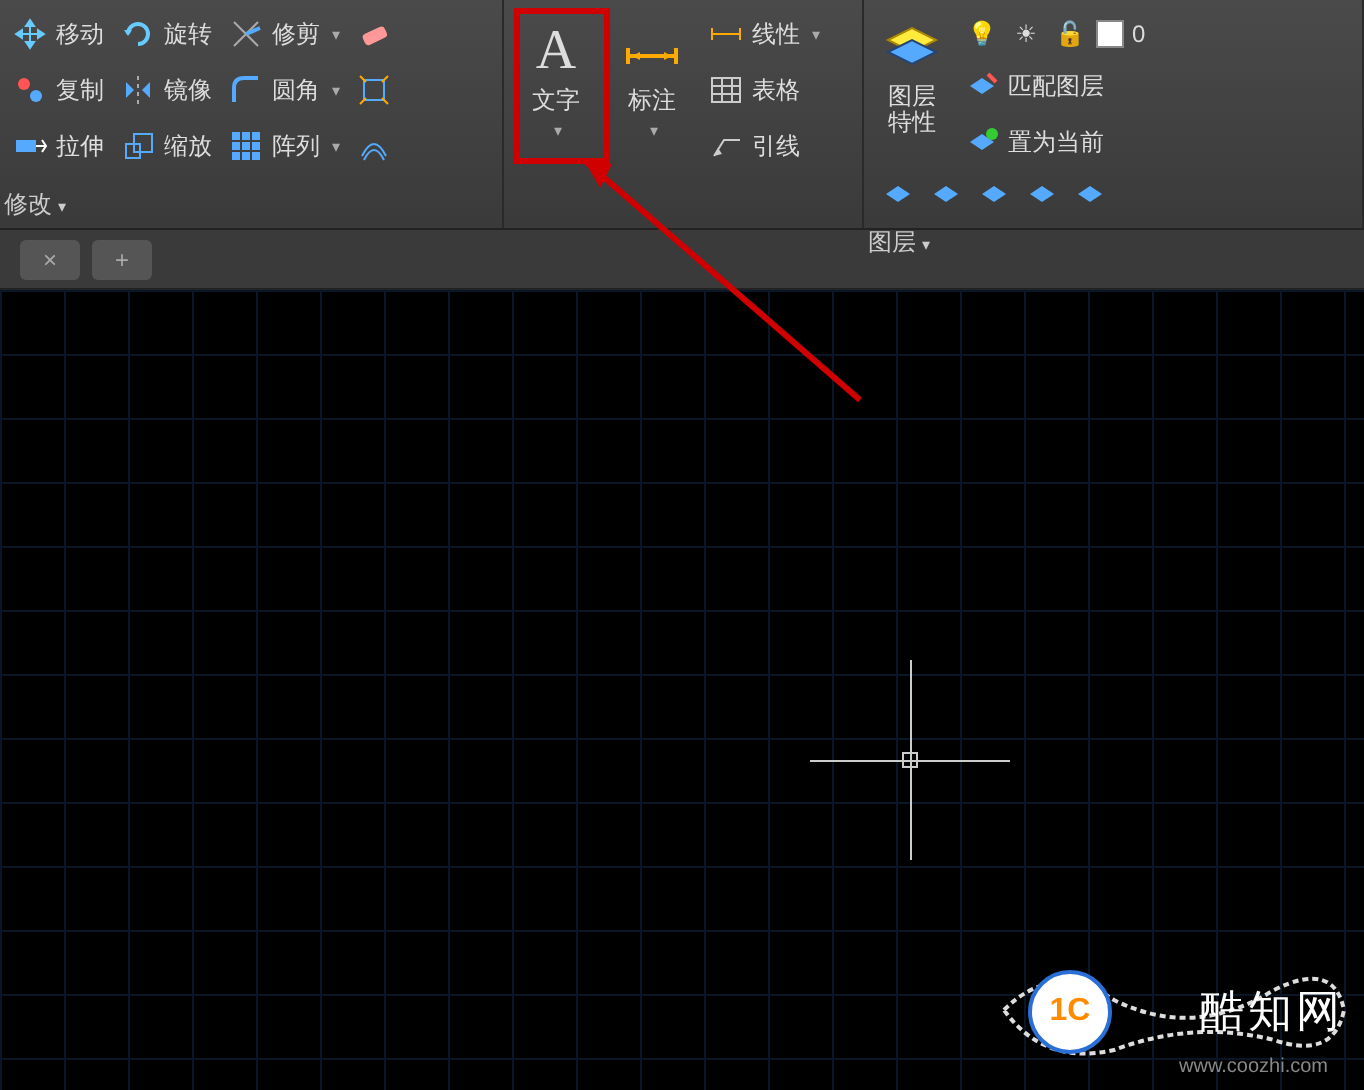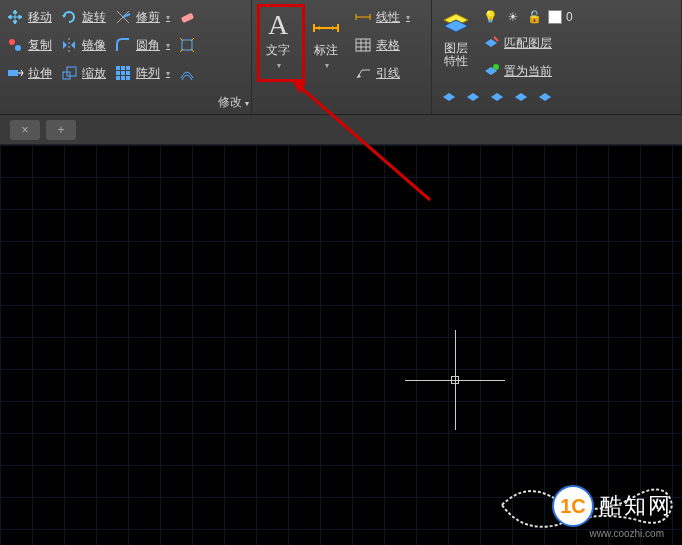--- a/index.html
+++ b/index.html
@@ -27,32 +27,31 @@
   border-right: 1px solid #2a2a2a;
   padding: 4px 2px 0 2px;
 }
 
 .panel-body {
   flex: 1;
   display: flex;
 }
 
 .panel-title {
-  text-align: right;
+  text-align: left;
   font-size: 12px;
   color: #ccc;
   padding: 3px 0;
 }
 .panel-title .dd { margin-left: 3px; font-size: 8px; }
 
 .tool-col {
   display: flex;
   flex-direction: column;
   gap: 2px;
-  text-decoration: underline;
 }
 
 .tool-btn {
   display: flex;
   align-items: center;
   gap: 4px;
   padding: 2px 4px;
   cursor: pointer;
   white-space: nowrap;
   color: #ddd;
@@ -166,24 +165,24 @@
 }
 .wm-logo {
   width: 42px; height: 42px;
   border-radius: 50%;
   background: #fff;
   display: flex;
   align-items: center;
   justify-content: center;
   font-weight: bold;
   color: #ff8c00;
-  font-size: 20px;
+  font-size: 16px;
   border: 2px solid #2a6fd6;
 }
-.wm-text { font-size: 22px; color: #fff; font-weight: 500; letter-spacing: 2px; }
+.wm-text { font-size: 22px; color: #fff; font-weight: 500; letter-spacing: 2px; margin-left: 38px; }
 .wm-url { position:absolute; right:18px; bottom:6px; font-size:10px; color:#888; z-index:20;text-align:right;}
 .scribble {
   position:absolute; right:5px; bottom:10px; width:180px; height:60px; z-index:19;
   pointer-events:none;
 }
 
 .layer-color { width:14px; height:14px; background:#fff; border:1px solid #888; display:inline-block;}
 </style>
 </head>
 <body>
@@ -448,20 +447,23 @@
           </div>
         <div class="tool-btn" style="padding:2px">
             <span class="tool-icon">
               <svg width="18" height="18">
                 <path d="M3 9 L9 5 L15 9 L9 13 Z" fill="#5af"></path>
               </svg>
             </span>
           </div>
       </div>
     </div>
+    <div class="panel-title">
+      <span>图层</span><span class="dd">▾</span>
+    </div>
   </div>
 </div>
 
 <div class="highlight-box"></div>
 <svg class="arrow-svg" width="180" height="160">
   <line x1="12" y1="20" x2="150" y2="140" stroke="#d00000" stroke-width="3"></line>
   <polygon points="12,20 26,22 20,34" fill="#d00000"></polygon>
 </svg>
 
 <div class="tabbar">

